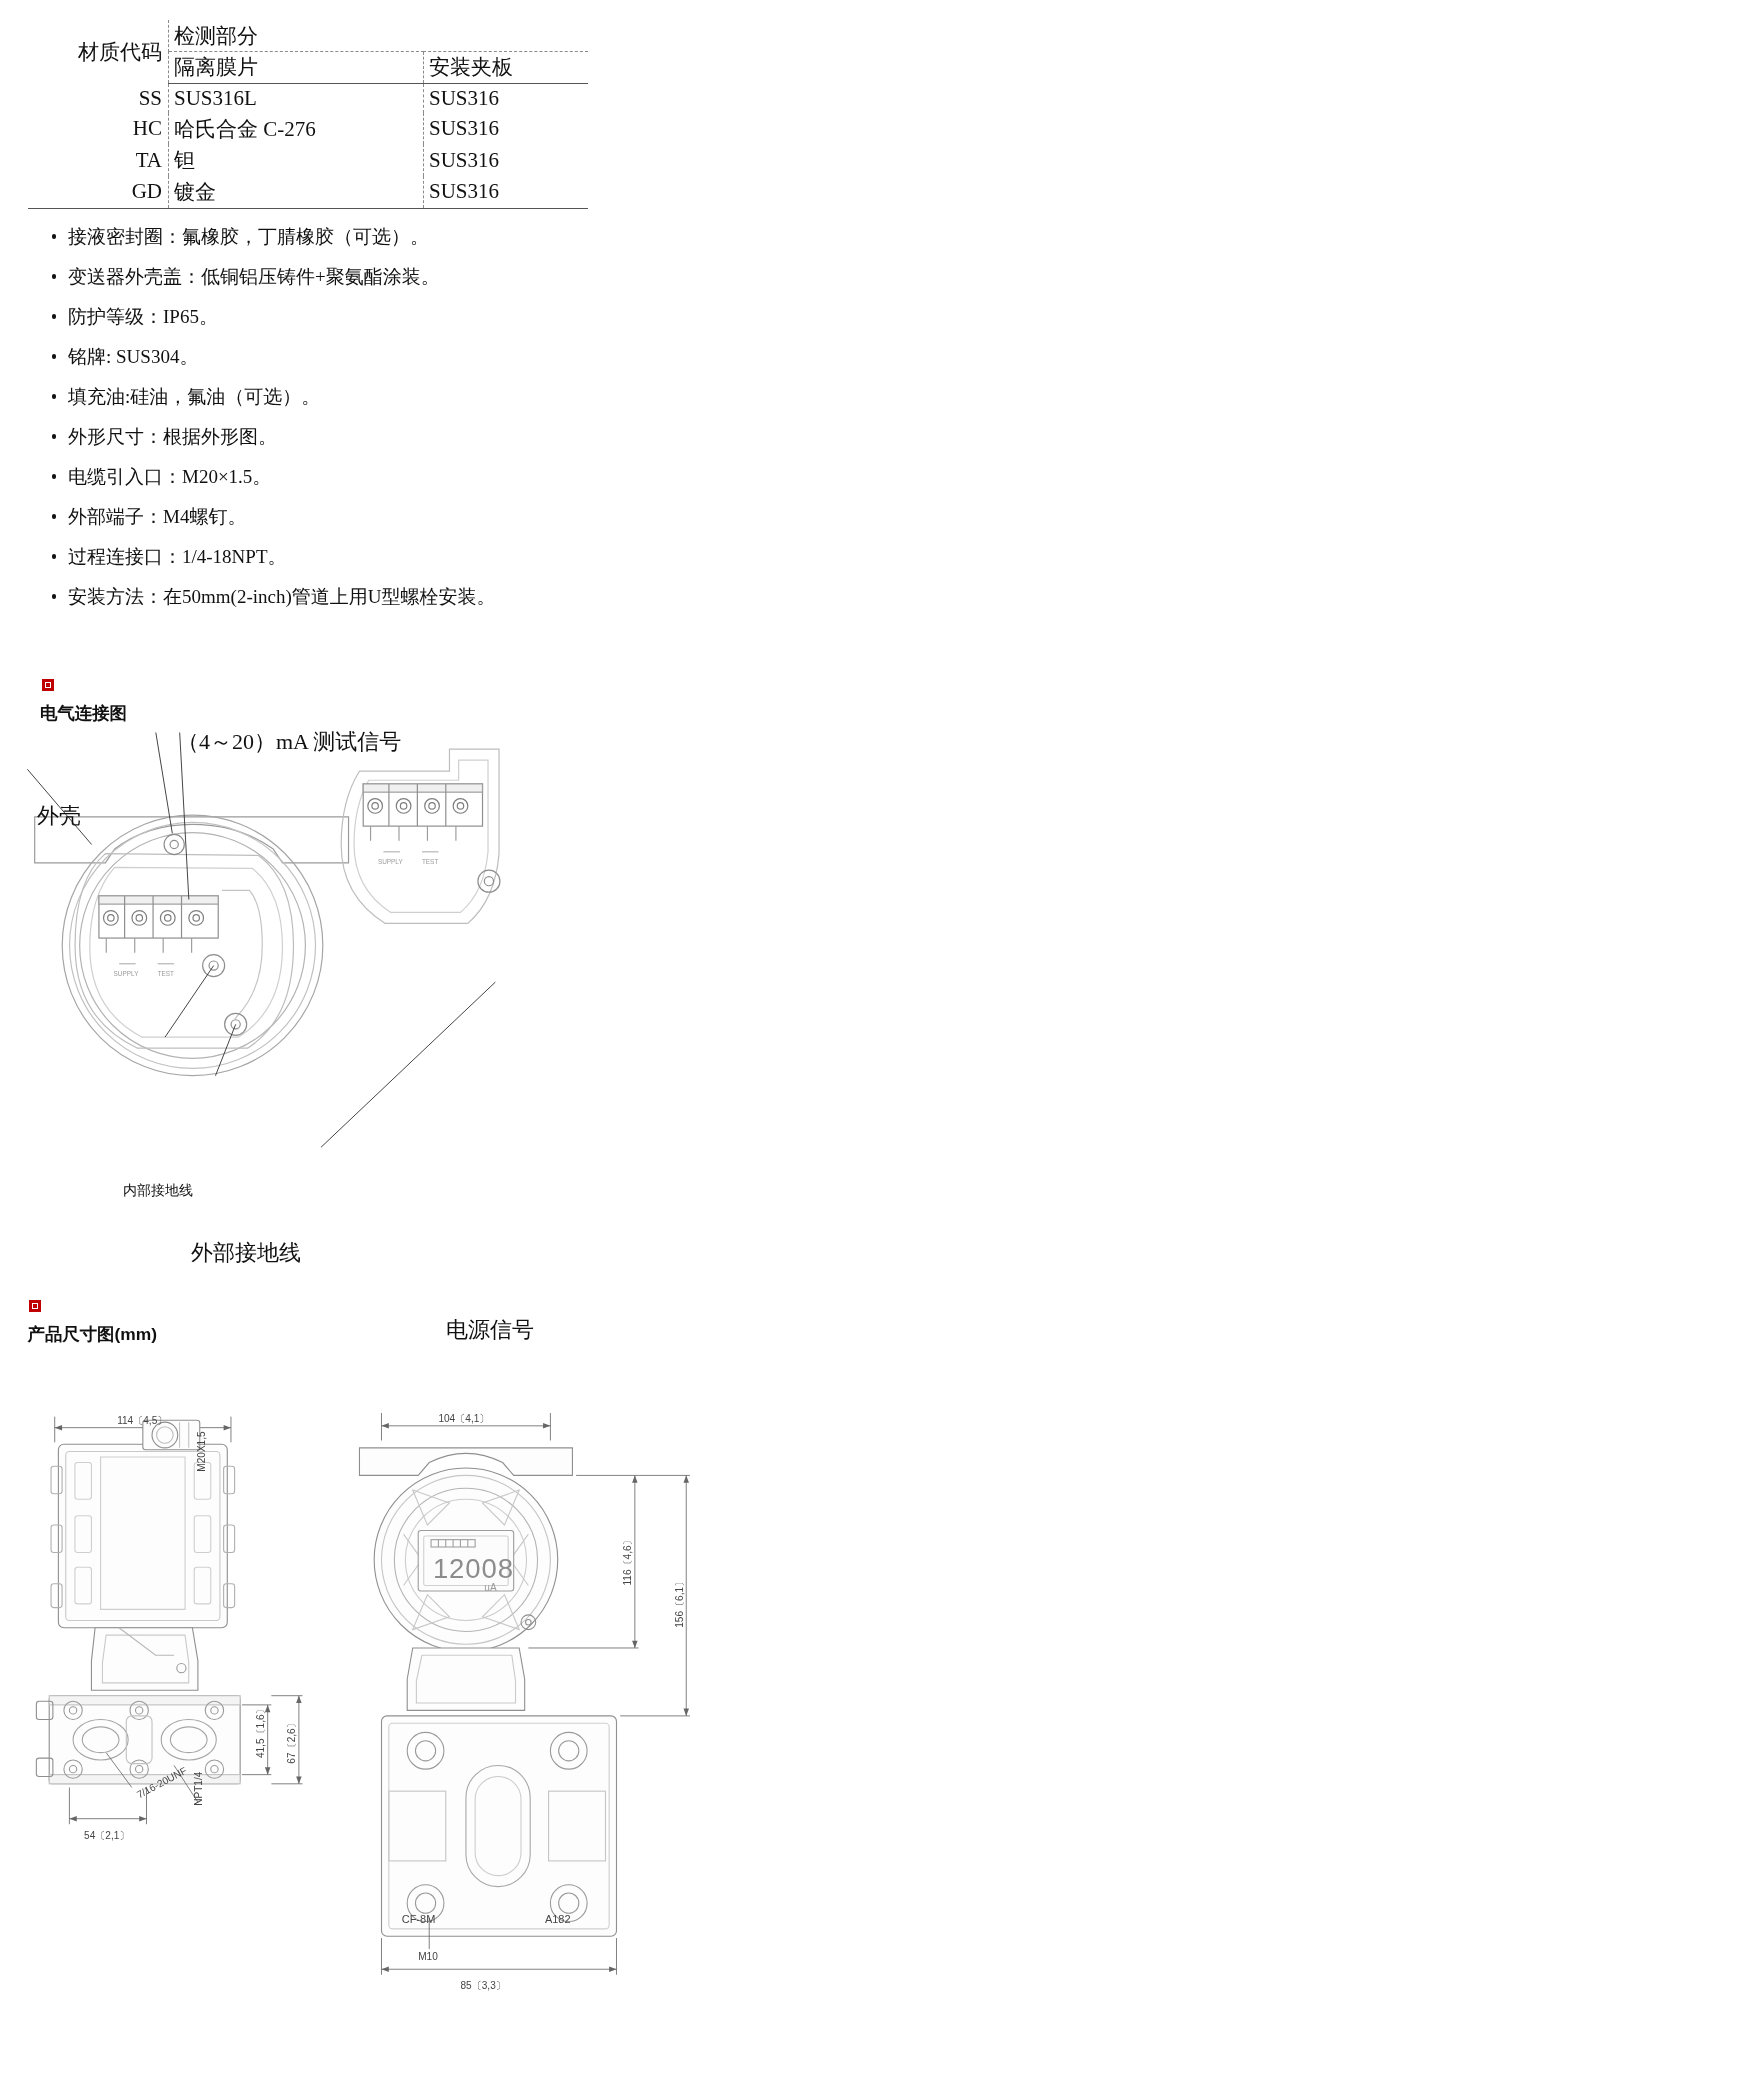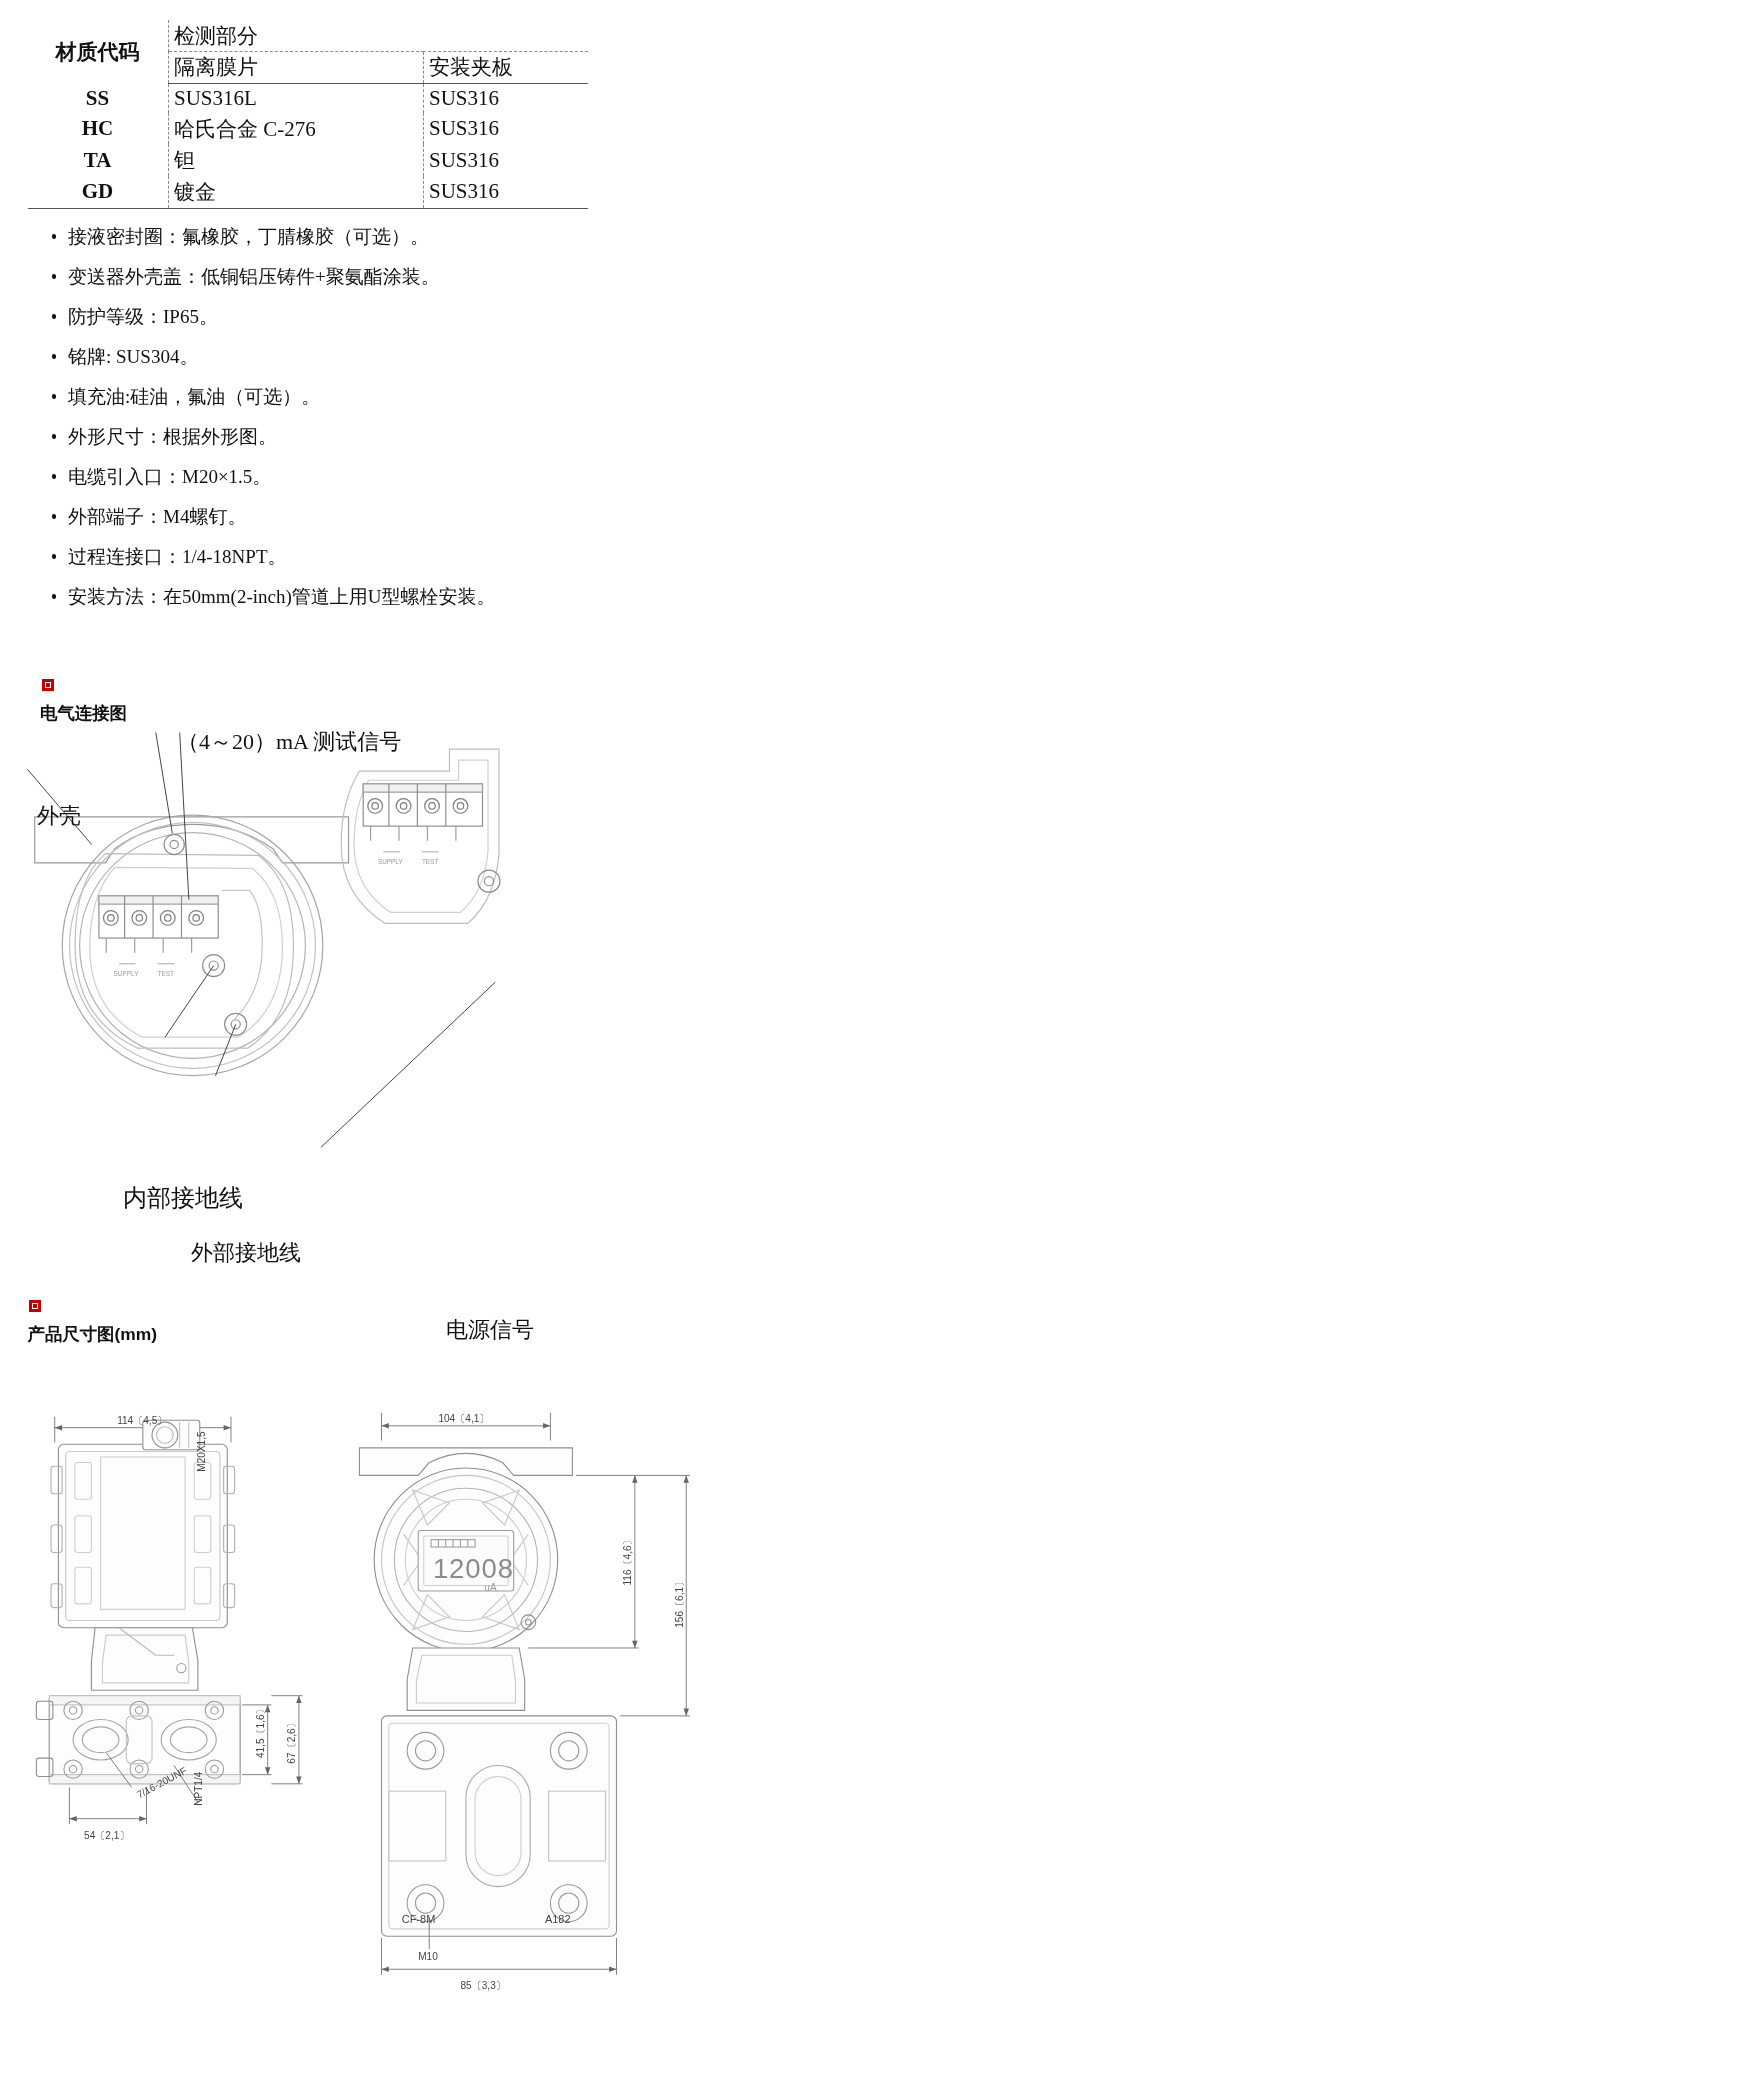--- a/index.html
+++ b/index.html
@@ -16,21 +16,21 @@
   .mat-table {
     position:absolute;
     left:27.5px; top:20px;
     width:560px;
     border-collapse:collapse;
     font-family:"Liberation Serif", serif;
     font-size:21px;
     color:#111;
   }
   .mat-table td, .mat-table th { padding:1.8px 5.5px; font-weight:normal; }
-  .mat-table .cell-code { width:129px; text-align:center;font-weight:bold; }
+  .mat-table .cell-code { width:129px; text-align:right; }
   .mat-table .cell-mid  { width:243px; }
   .mat-table .dash-b { border-bottom:0.9px dashed #8a8a8a; }
   .mat-table .dash-r { border-right:0.9px dashed #8a8a8a; }
   .mat-table .solid-b { border-bottom:0.9px solid #555; }
   .mat-table .hdr-span { text-align:left; }
   .mat-table tr.head1 td { padding-bottom:0.9px; }
 
   
   .spec-list {
     position:absolute;
@@ -241,21 +241,21 @@
       </g>
     </g>
     <g font-size="7" fill="#9a9a9a" font-family="Liberation Sans, sans-serif">
       <text x="392" y="161">SUPPLY</text>
       <text x="440" y="161">TEST</text>
     </g>
   </svg>
 
   <div class="lbl" style="left:177px; top:727px; font-size:22px;">（4～20）mA 测试信号</div>
   <div class="lbl" style="left:37px; top:801px; font-size:22px;">外壳</div>
-  <div class="lbl" style="left:123px; top:1182px; font-size:24px;">内部接地线</div>
+  <div class="lbl" style="left:123px; top:1182px; font-size:14px;">内部接地线</div>
   <div class="lbl" style="left:191px; top:1238px; font-size:22px;">外部接地线</div>
   <div class="lbl" style="left:446px; top:1315px; font-size:22px;">电源信号</div>
 
   <div class="sec" style="left:27.5px; top:1296px;">
     <span class="marker"></span>
     <span class="sec-label">产品尺寸图(mm)</span>
   </div>
 
   <svg class="diagram" style="left:18.4px; top:1387px;" width="973" height="689" viewBox="0 0 1060 750">
 

